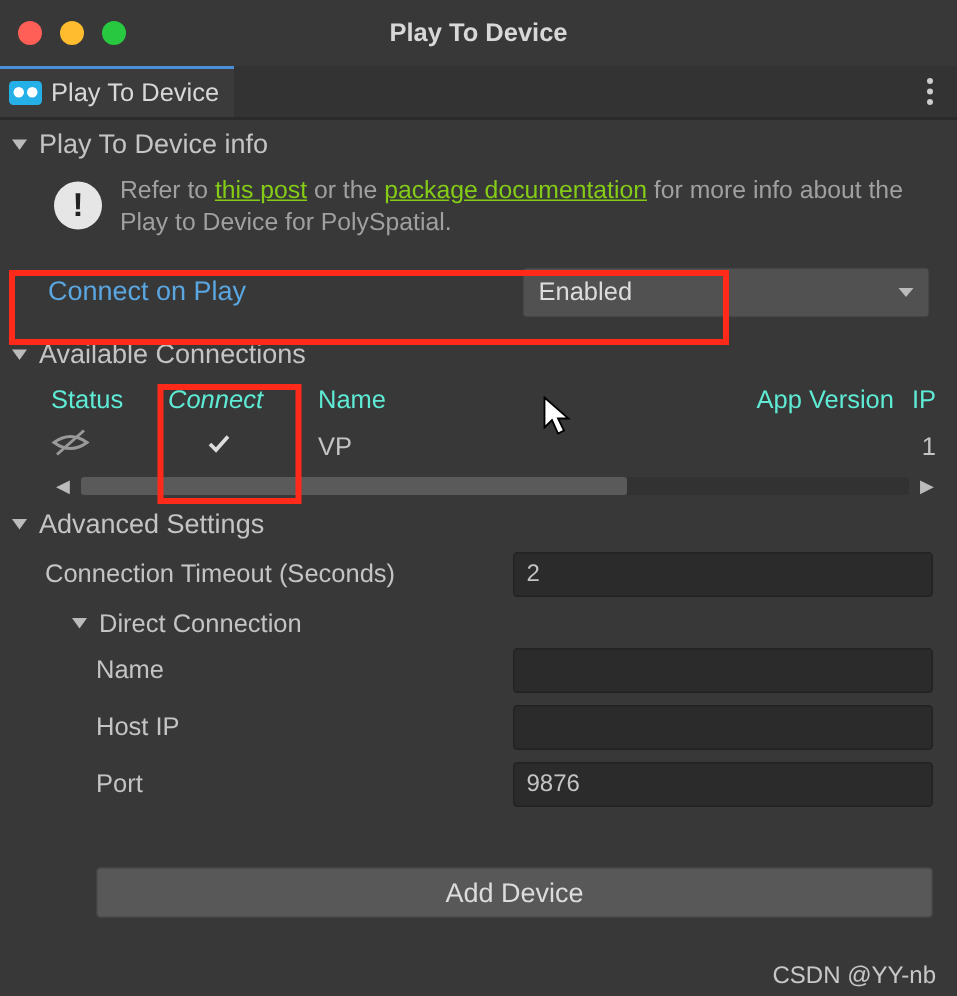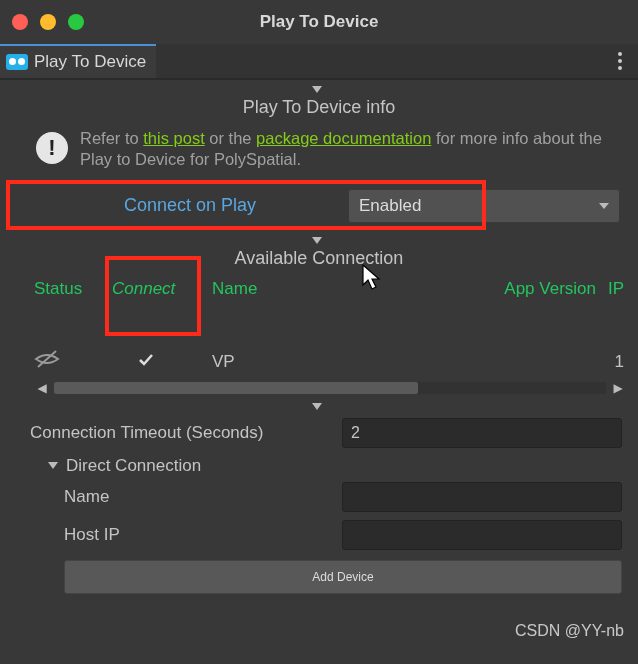--- a/index.html
+++ b/index.html
@@ -75,21 +75,20 @@
       transform: translateY(-50%);
       display: flex; flex-direction: column; gap: 3px;
     }
     .kebab span { width: 4px; height: 4px; background: #ccc; border-radius: 50%; }
     .content { padding: 0 8px; }
     .section-header {
       display: flex; align-items: center; gap: 4px;
       padding: 6px 0 4px 0;
       color: #c4c4c4;
       font-size: 18px;
-      flex-direction: column;
     }
     .foldout {
       width: 0; height: 0;
       border-top: 7px solid #bbb;
       border-left: 5px solid transparent;
       border-right: 5px solid transparent;
       margin-right: 4px;
     }
     .info-box {
       display: flex; align-items: flex-start; gap: 12px;
@@ -121,21 +120,20 @@
       border-radius: 3px;
       color: #c4c4c4;
       padding: 0 8px;
       font-size: 16px;
       font-family: inherit;
     }
     .connect-row {
       display: flex; align-items: center;
       padding: 8px 10px 8px 24px;
       position: relative;
-      text-align: center;
     }
     .connect-label {
       color: #5aa6e0;
       flex: 1;
       font-size: 18px;
     }
     .dropdown {
       height: 34px;
       background: #515151;
       border: 1px solid #3a3a3a;
@@ -165,34 +163,33 @@
       position: absolute;
       left: 105px; top: 256px;
       width: 96px; height: 80px;
       border: 4px solid #ff2a1a;
       pointer-events: none;
       z-index: 10;
     }
     .table-head {
       display: flex; align-items: flex-end;
       padding: 6px 4px 4px 26px;
-      color: #22c55e;
+      color: #5eead4;
       font-size: 17px;
     }
     .col-status { width: 78px; }
     .col-connect { width: 100px; font-style: italic; }
     .col-name { flex: 1; }
     .col-appv { width: 130px; text-align: right; }
     .col-ip { width: 30px; text-align: right; padding-right: 2px;}
     .table-row {
       display: flex; align-items: center;
       padding: 2px 4px 2px 26px;
       color: #c4c4c4;
       height: 34px;
-      margin-top: 42px;
     }
     .eye-off { color: #999; }
     .checkmark {
       width: 20px; height: 20px; display: inline-flex;
       align-items: center; justify-content: center;
       color: #ddd;
       margin-left: 24px;
     }
     .scrollbar-row {
       display: flex; align-items: center;
@@ -218,34 +215,35 @@
       font-size: 17px;
     }
     .row.indent2 { padding-left: 56px; }
     .add-btn-row { padding: 6px 8px 0 56px; }
     .add-btn {
       width: 100%; height: 34px;
       background: #585858;
       border: 1px solid #444;
       border-radius: 3px;
       color: #dcdcdc;
-      font-size: 12px;
+      font-size: 18px;
       text-align: center;
       line-height: 32px;
       cursor: pointer;
+      margin-top: 30px;
     }
     .cursor {
       position: absolute;
       left: 362px; top: 264px;
       pointer-events: none;
       z-index: 20;
     }
     .watermark {
       position: absolute;
-      right: 14px; bottom: 24px;
+      right: 14px; bottom: 4px;
       color: #e0e0e0;
       font-size: 16px;
       opacity: 0.85;
     }
   </style>
 </head>
 <body>
 
 <div class="titlebar">
   <div class="traffic-lights">
@@ -284,21 +282,21 @@
   <div class="connect-row">
     <div class="connect-label">Connect on Play</div>
     <div class="dropdown">
       <span>Enabled</span>
       <span class="dropdown-arrow"></span>
     </div>
   </div>
 
   <div class="section-header">
     <span class="foldout"></span>
-    <span>Available Connection</span>
+    <span>Available Connections</span>
   </div>
   <div class="table-head">
     <div class="col-status">Status</div>
     <div class="col-connect">Connect</div>
     <div class="col-name">Name</div>
     <div class="col-appv">App Version</div>
     <div class="col-ip">IP</div>
   </div>
   <div class="table-row">
     <div class="col-status eye-off">
@@ -321,20 +319,21 @@
   <div class="scrollbar-row">
     <div class="scroll-arrow">◀</div>
     <div class="scroll-track">
       <div class="scroll-thumb"></div>
     </div>
     <div class="scroll-arrow">▶</div>
   </div>
 
   <div class="section-header">
     <span class="foldout"></span>
+    <span>Advanced Settings</span>
   </div>
   <div class="row">
     <div class="row-label">Connection Timeout (Seconds)</div>
     <div class="row-field">
       <input class="field-input" value="2" style="">
     </div>
   </div>
   <div class="sub-section-2">
     <span class="foldout"></span>
     <span>Direct Connection</span>
@@ -342,20 +341,26 @@
   <div class="row indent2">
     <div class="row-label">Name</div>
     <div class="row-field">
       <input class="field-input" value="" style="">
     </div>
   </div>
   <div class="row indent2">
     <div class="row-label">Host IP</div>
     <div class="row-field">
       <input class="field-input" value="" style="">
+    </div>
+  </div>
+  <div class="row indent2">
+    <div class="row-label">Port</div>
+    <div class="row-field">
+      <input class="field-input" value="9876" style="">
     </div>
   </div>
   <div class="add-btn-row">
     <div class="add-btn">Add Device</div>
   </div>
 </div>
 
 <div class="highlight-red-1"></div>
 <div class="highlight-red-2"></div>
 

